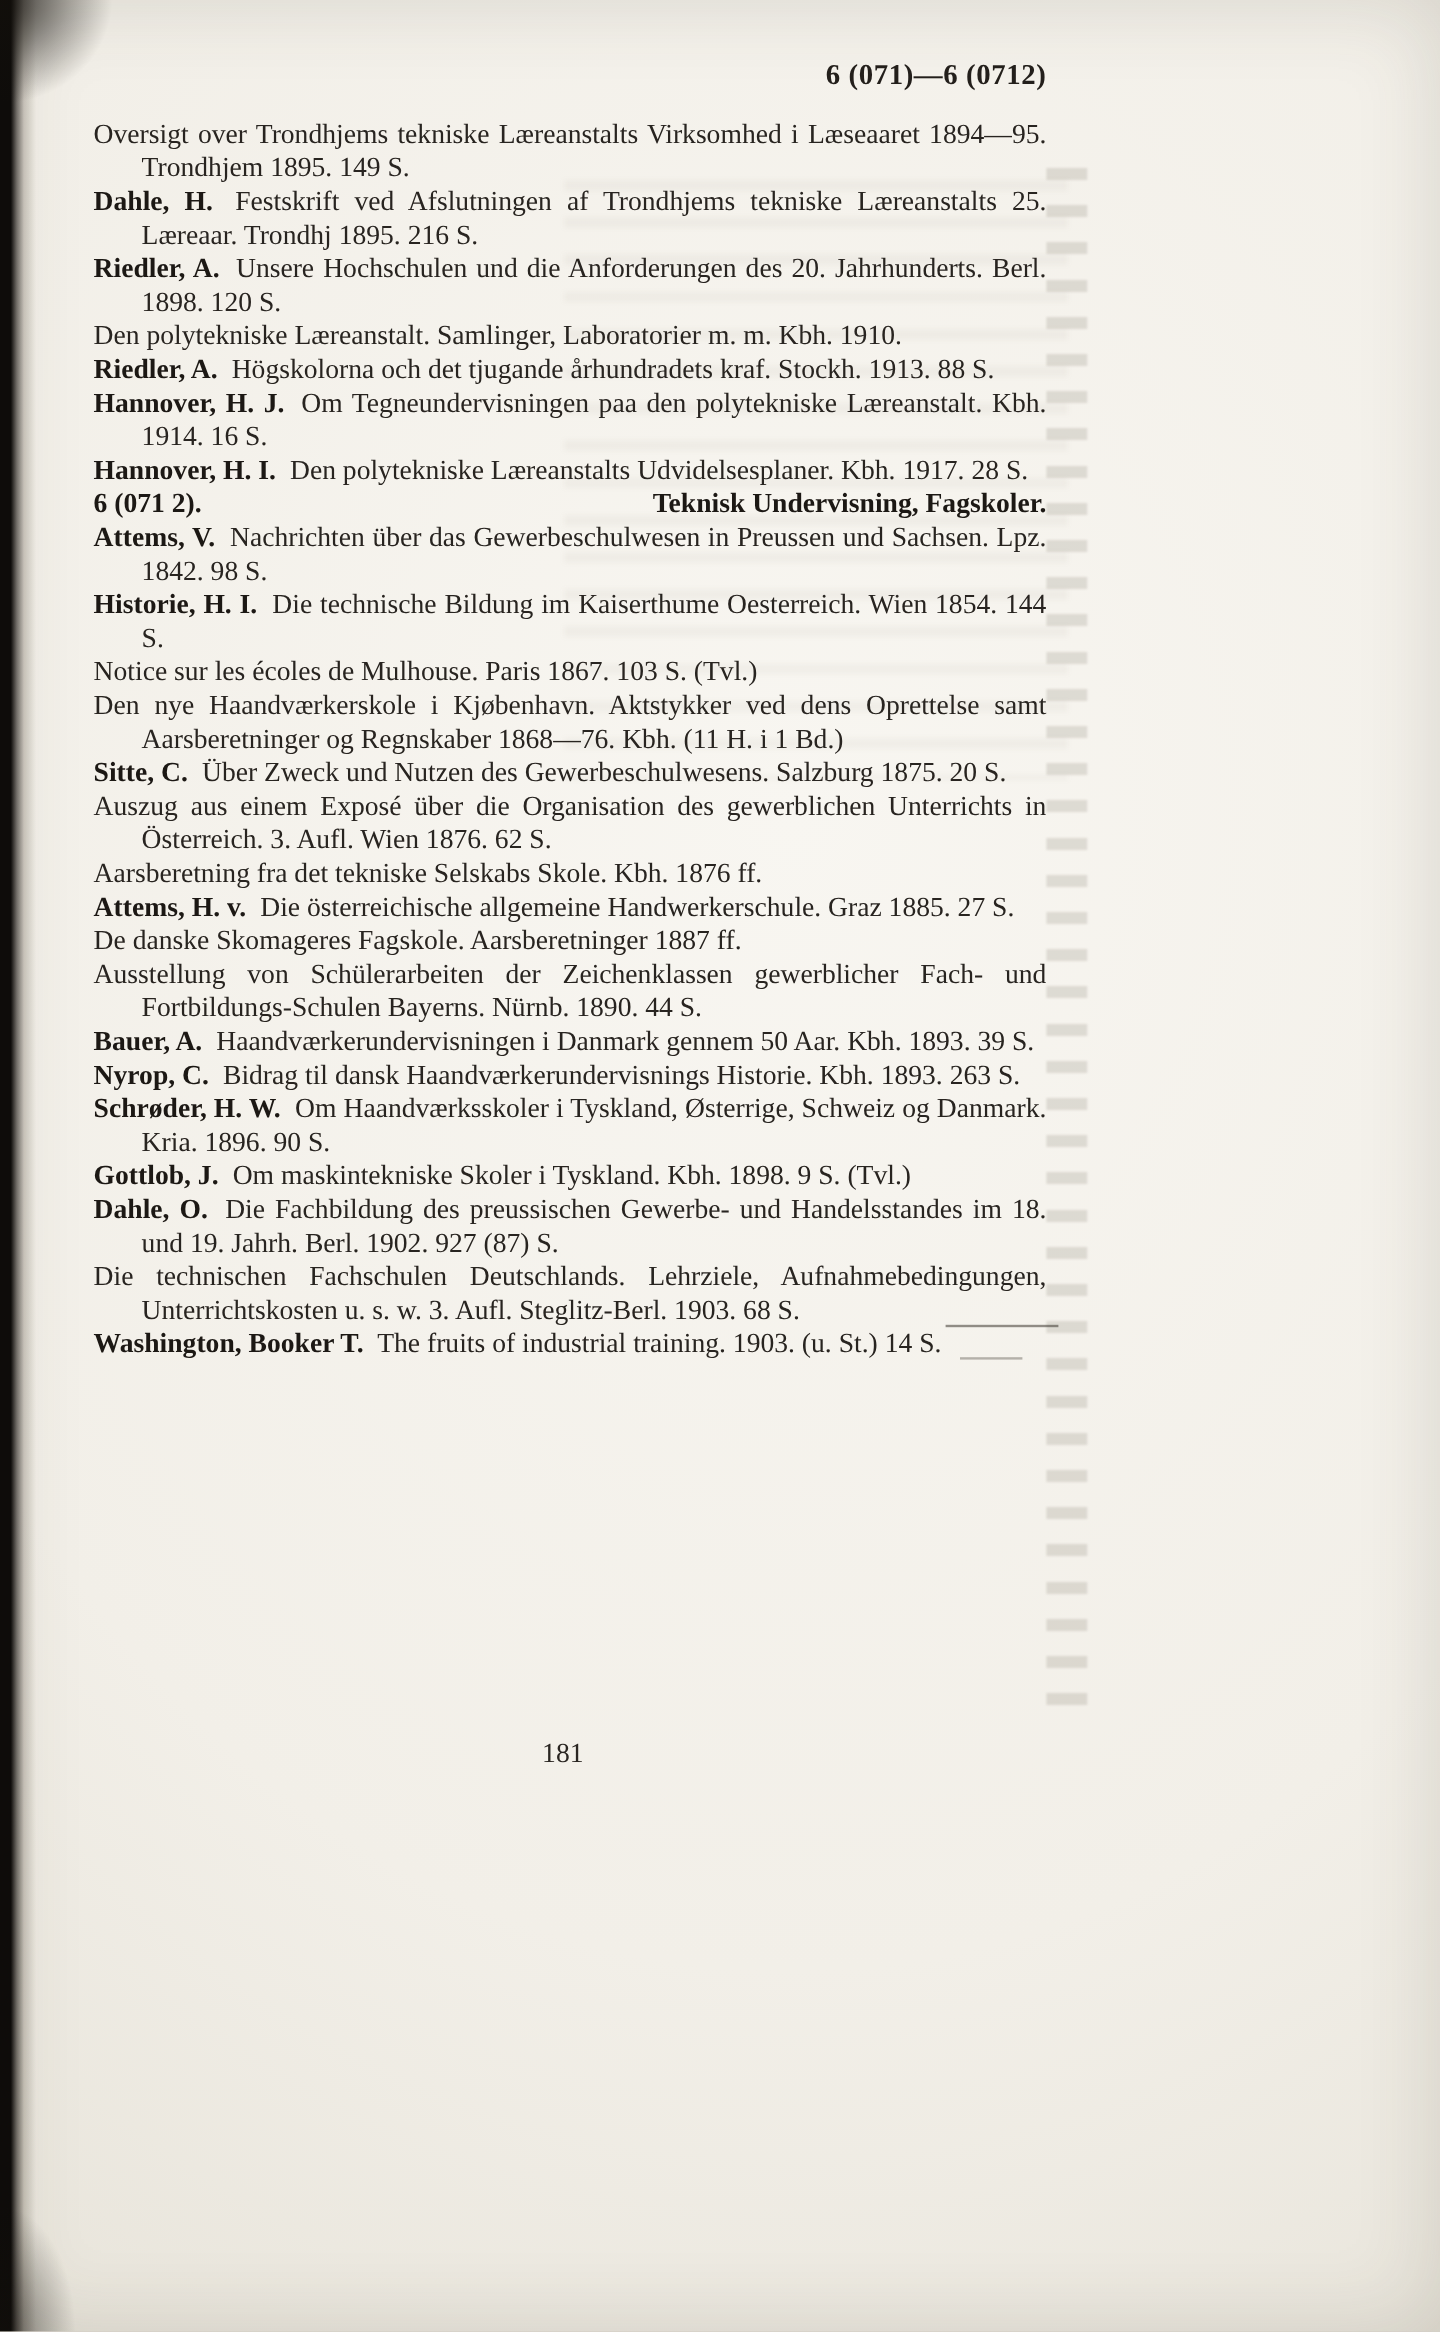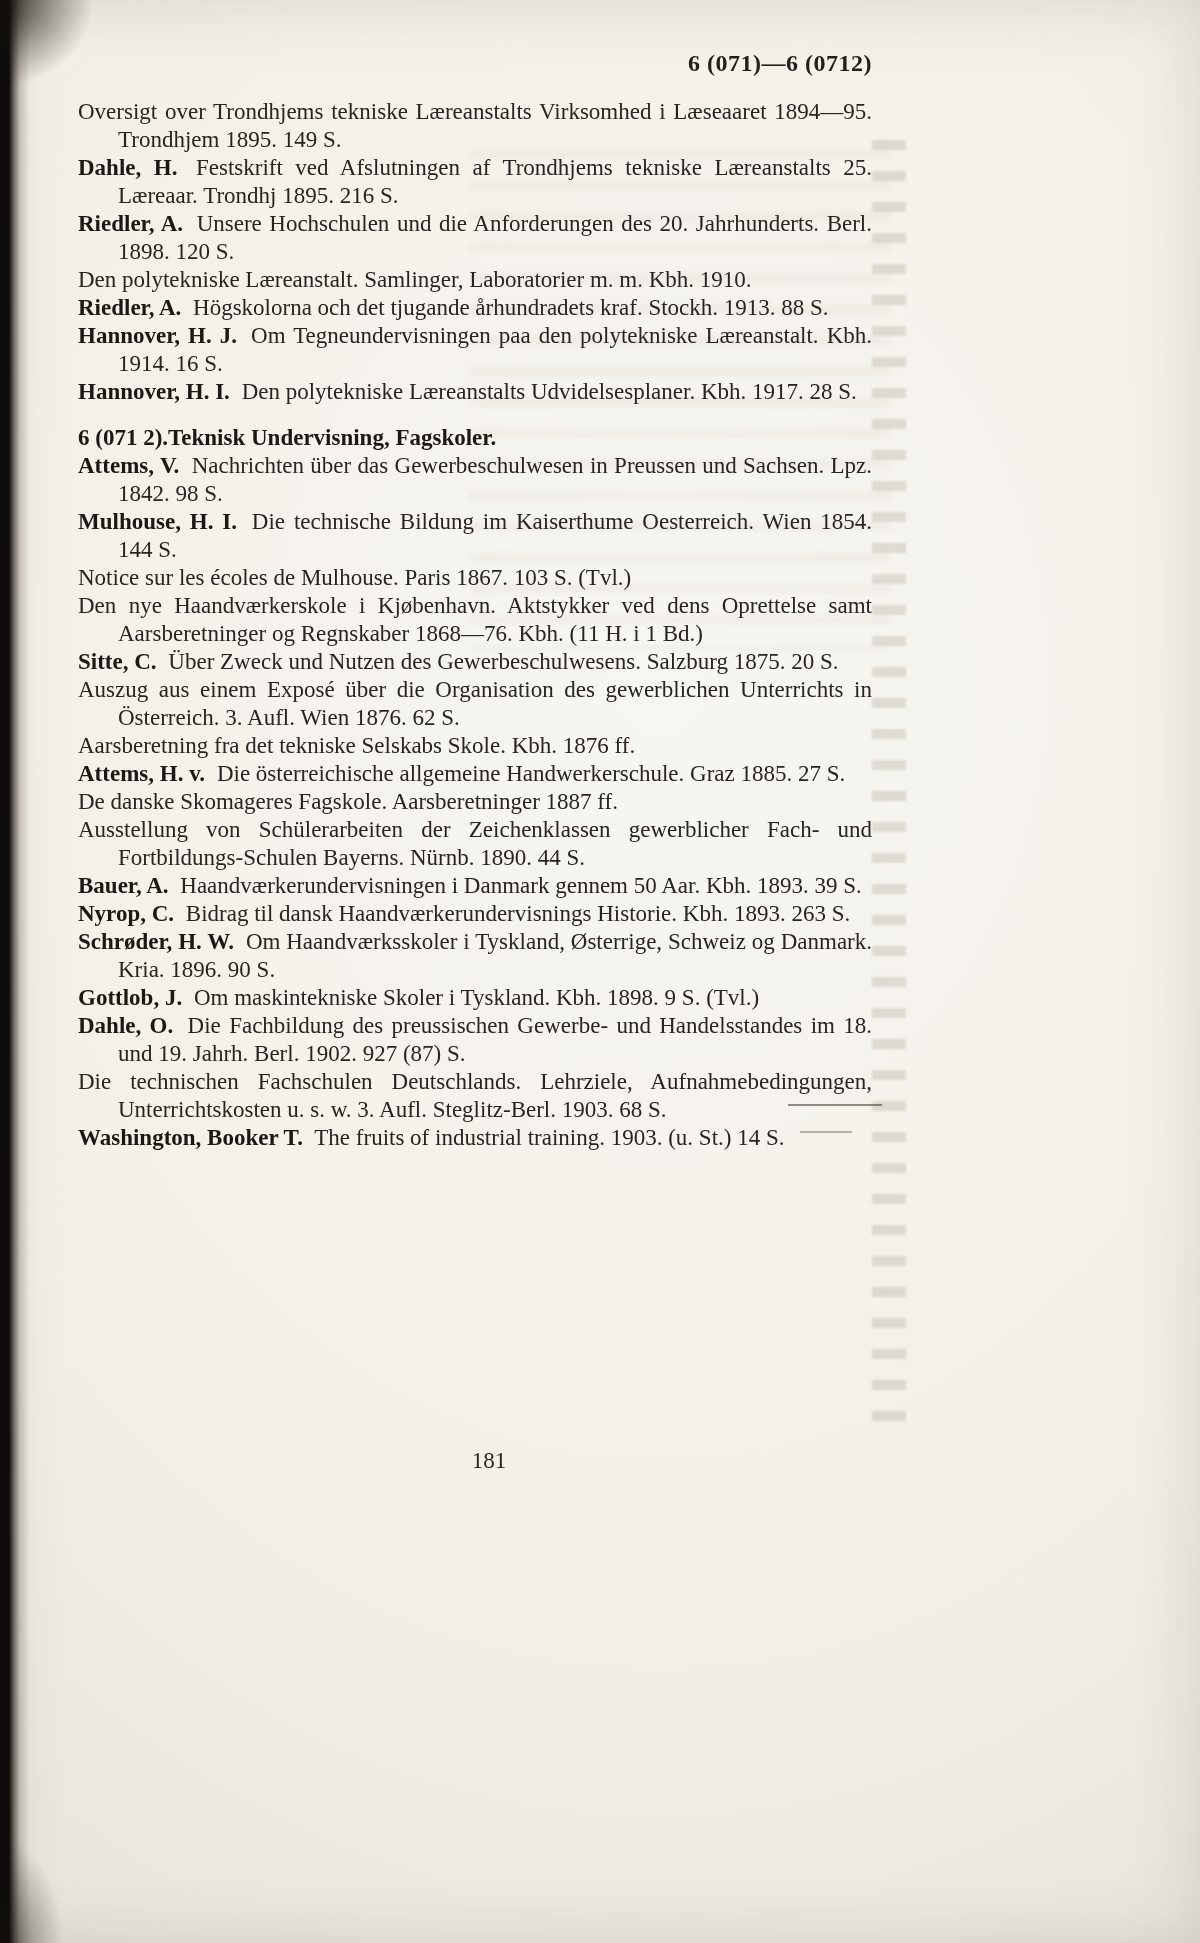--- a/index.html
+++ b/index.html
@@ -47,25 +47,25 @@
     letter-spacing: .5px; color: #231f1b;
   }
   .text-block {
     position: absolute; left: 78px; top: 98px; width: 794px;
     font-size: 23px; line-height: 28px; color: #282420;
     text-align: justify;
   }
   .entry { margin: 0; padding-left: 40px; text-indent: -40px; }
   .author { margin-right: 6px; color: #1c1814; }
   .section-heading {
-    display: flex; 
-    font-weight: bold; color: #1c1814; margin-top: 18px;
+    display: flex; justify-content: space-between;
+    font-weight: bold; color: #1c1814;
   }
   .page-number {
-    position: absolute; left: 92px; top: 1448px; width: 794px;
+    position: absolute; left: 72px; top: 1448px; width: 794px;
     text-align: center; font-size: 23px; color: #2a2622;
   }
   .artifact-line { position: absolute; background: #3c372f; pointer-events: none; }
   .artifact-line.l1 { left: 788px; top: 1104px; width: 94px; height: 2px; opacity: .55; }
   .artifact-line.l2 { left: 800px; top: 1131px; width: 52px; height: 2px; opacity: .35; }
 </style>
 </head>
 <body>
 
 <div class="page">
@@ -96,21 +96,21 @@
 
     <div class="section-heading">
       <b>6 (071 2).</b>
       <b>Teknisk Undervisning, Fagskoler.</b>
     </div>
 
     <div>
 
         <p class="entry"><b class="author">Attems, V.</b> <span>Nachrichten über das Gewerbeschulwesen in Preussen und Sachsen. Lpz. 1842. 98 S.</span></p>
 
-        <p class="entry"><b class="author">Mulhouse, H. I.</b> <span>Die technische Bildung im Kaiserthume Oesterreich. Wien 1854. 144 S.</span></p>
+        <p class="entry"><b class="author">Historie, H. I.</b> <span>Die technische Bildung im Kaiserthume Oesterreich. Wien 1854. 144 S.</span></p>
 
         <p class="entry"> <span>Notice sur les écoles de Mulhouse. Paris 1867. 103 S. (Tvl.)</span></p>
 
         <p class="entry"> <span>Den nye Haandværkerskole i Kjøbenhavn. Aktstykker ved dens Oprettelse samt Aarsberetninger og Regnskaber 1868—76. Kbh. (11 H. i 1 Bd.)</span></p>
 
         <p class="entry"><b class="author">Sitte, C.</b> <span>Über Zweck und Nutzen des Gewerbeschulwesens. Salzburg 1875. 20 S.</span></p>
 
         <p class="entry"> <span>Auszug aus einem Exposé über die Organisation des gewerblichen Unterrichts in Österreich. 3. Aufl. Wien 1876. 62 S.</span></p>
 
         <p class="entry"> <span>Aarsberetning fra det tekniske Selskabs Skole. Kbh. 1876 ff.</span></p>

